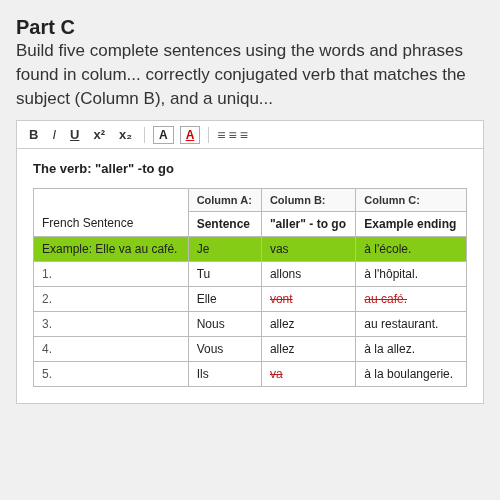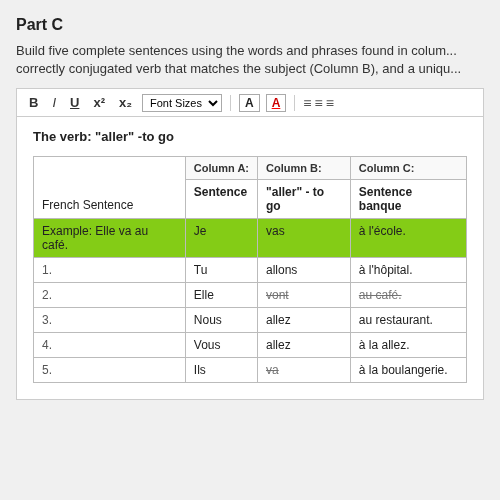--- a/index.html
+++ b/index.html
@@ -7,26 +7,25 @@
       font-family: Arial, sans-serif;
       background: #f0f0f0;
       width: 500px;
       height: 500px;
       overflow: hidden;
       padding: 16px;
       font-size: 13px;
       color: #222;
     }
     .page-title {
-      font-size: 16px;
-      font-weight: bold;
-      margin-bottom: 8px;
+      font-size: 20px;
+      font-weight: bold;
     }
     .description {
-      font-size: 13px;
+      font-size: 17px;
       color: #333;
       margin-bottom: 10px;
       line-height: 1.4;
     }
     .toolbar {
       background: #fff;
       border: 1px solid #ccc;
       border-bottom: none;
       padding: 4px 8px;
       display: flex;
@@ -108,43 +107,40 @@
       font-size: 12px;
     }
     .example-row td {
       background: #84cc16;
     }
     .row-num {
       color: #555;
     }
     .strikethrough {
       text-decoration: line-through;
-      color: #737373;
+      color: #b91c1c;
     }
     .label-cell {
       border: none;
       background: none;
       font-style: normal;
     }
   </style>
 </head>
 <body>
 
 <div class="page-title">Part C</div>
 <div class="description">Build five complete sentences using the words and phrases found in colum... correctly conjugated verb that matches the subject (Column B), and a uniqu...</div>
 
 <div class="toolbar">
   <button class="toolbar-btn">B</button>
   <button class="toolbar-btn italic">I</button>
   <button class="toolbar-btn underline">U</button>
   <button class="toolbar-btn">x²</button>
   <button class="toolbar-btn">x₂</button>
-  <select class="toolbar-select">
-    <option>Font Sizes</option>
-  </select>
   <div class="toolbar-divider"></div>
   <span class="toolbar-a">A</span>
   <span class="toolbar-a underline-red">A</span>
   <div class="toolbar-divider"></div>
   <div class="toolbar-list-icons">
     <span class="list-icon">≡</span>
     <span class="list-icon">≡</span>
     <span class="list-icon">≡</span>
   </div>
 </div>
@@ -158,21 +154,21 @@
         <td rowspan="3" class="label-cell" style="border:1px solid #bbb; vertical-align:bottom; padding-bottom:6px;margin-top:24px;">
           <span>French Sentence</span>
         </td>
         <td class="col-header">Column A:</td>
         <td class="col-header">Column B:</td>
         <td class="col-header">Column C:</td>
       </tr>
       <tr>
         <td class="col-sub-header">Sentence</td>
         <td class="col-sub-header">"aller" - to go</td>
-        <td class="col-sub-header">Sentence banque</td>
+        <td class="col-sub-header">Example ending</td>
       </tr>
     </thead>
     <tbody>
       <tr class="example-row">
         <td>Example: Elle va au café.</td>
         <td>Je</td>
         <td>vas</td>
         <td>à l'école.</td>
       </tr>
       <tr>

